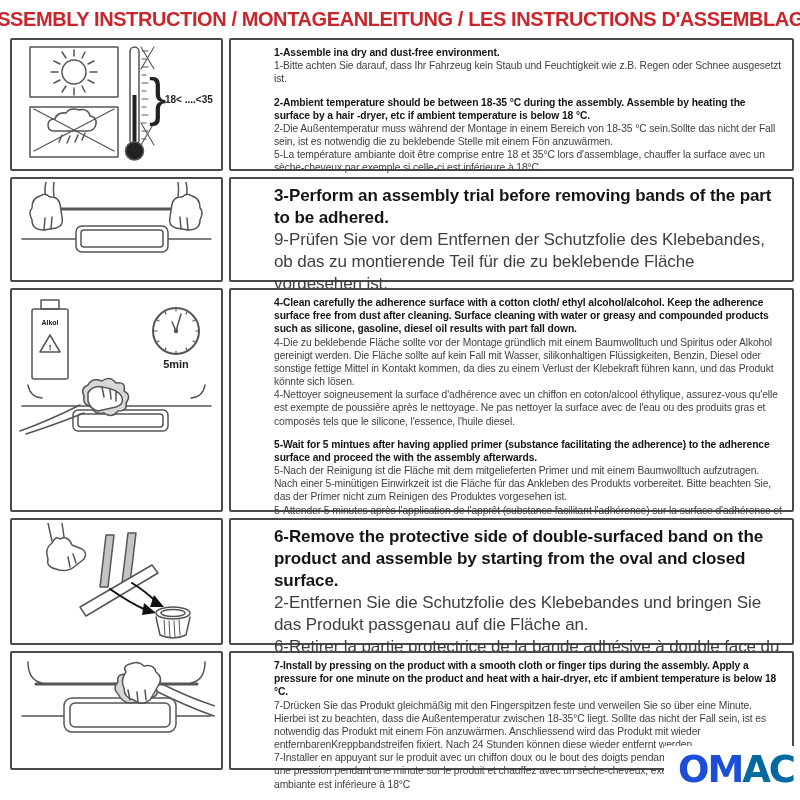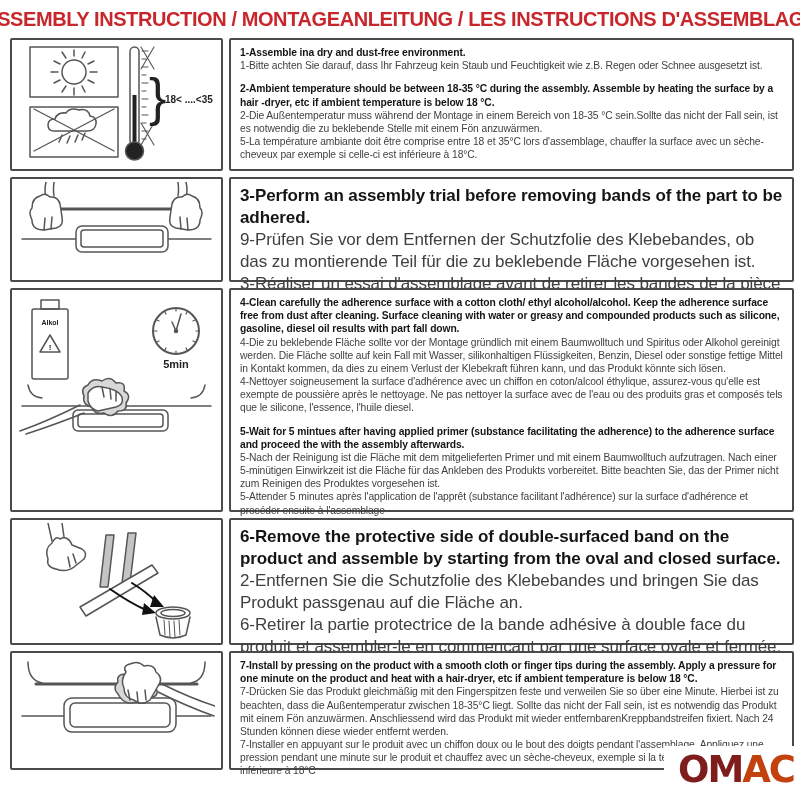--- a/index.html
+++ b/index.html
@@ -12,34 +12,34 @@
     white-space:nowrap; }
 
   .grid { display:grid; grid-template-columns:213px 565px;
     grid-template-rows:133px 105px 224px 127px 119px;
     column-gap:6px; row-gap:6px; margin-left:10px; }
 
   .cell { border:2px solid #4a4a4a; border-radius:2px; background:#fff; }
   .illus { display:flex; justify-content:center; align-items:flex-start; padding-top:3px; }
   .txt { padding:6px 9px 4px 9px; color:#3f3f3f; }
 
-  .item { margin-bottom:10px; }
+  .item { margin-bottom:10px;margin-left:34px; }
   .item:last-child { margin-bottom:0; }
   p.en { font-weight:bold; color:#151515; }
   .small p { font-size:10.3px; line-height:1.28; letter-spacing:-0.1px; }
   .big   p { font-size:17px; line-height:1.3; letter-spacing:-0.1px; }
 
   svg { stroke:#555; fill:none; stroke-width:1.5; stroke-linecap:round; stroke-linejoin:round; }
   svg text { stroke:none; fill:#222; font-family:"Liberation Sans", sans-serif; }
 
   .logo { position:absolute; right:6px; top:746px; background:#fff; padding-left:14px;
     font-family:"DejaVu Sans", sans-serif; font-weight:900; font-size:37px;
     letter-spacing:-2px; line-height:48px; }
-  .logo .lb { color:#7f1d1d; }
-  .logo .lr { color:#c2410c; }
+  .logo .lb { color:#1d4ed8; }
+  .logo .lr { color:#0369a1; }
 </style>
 </head>
 <body>
 
 <div class="page">
 
   <div class="title">ASSEMBLY INSTRUCTION / MONTAGEANLEITUNG / LES INSTRUCTIONS D'ASSEMBLAGE</div>
 
   <div class="grid">
 

